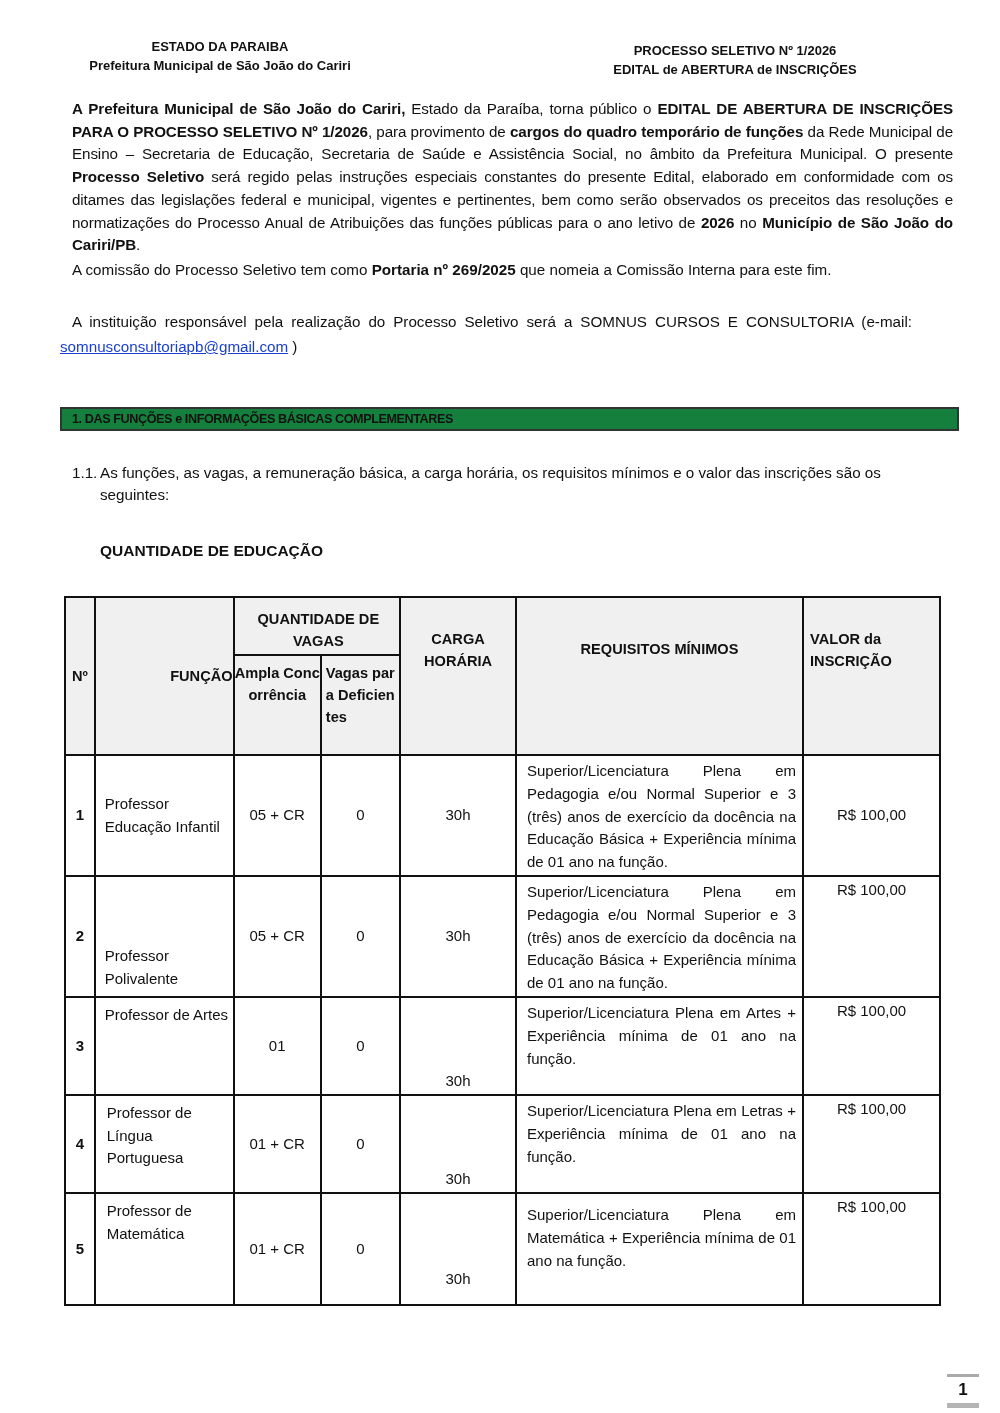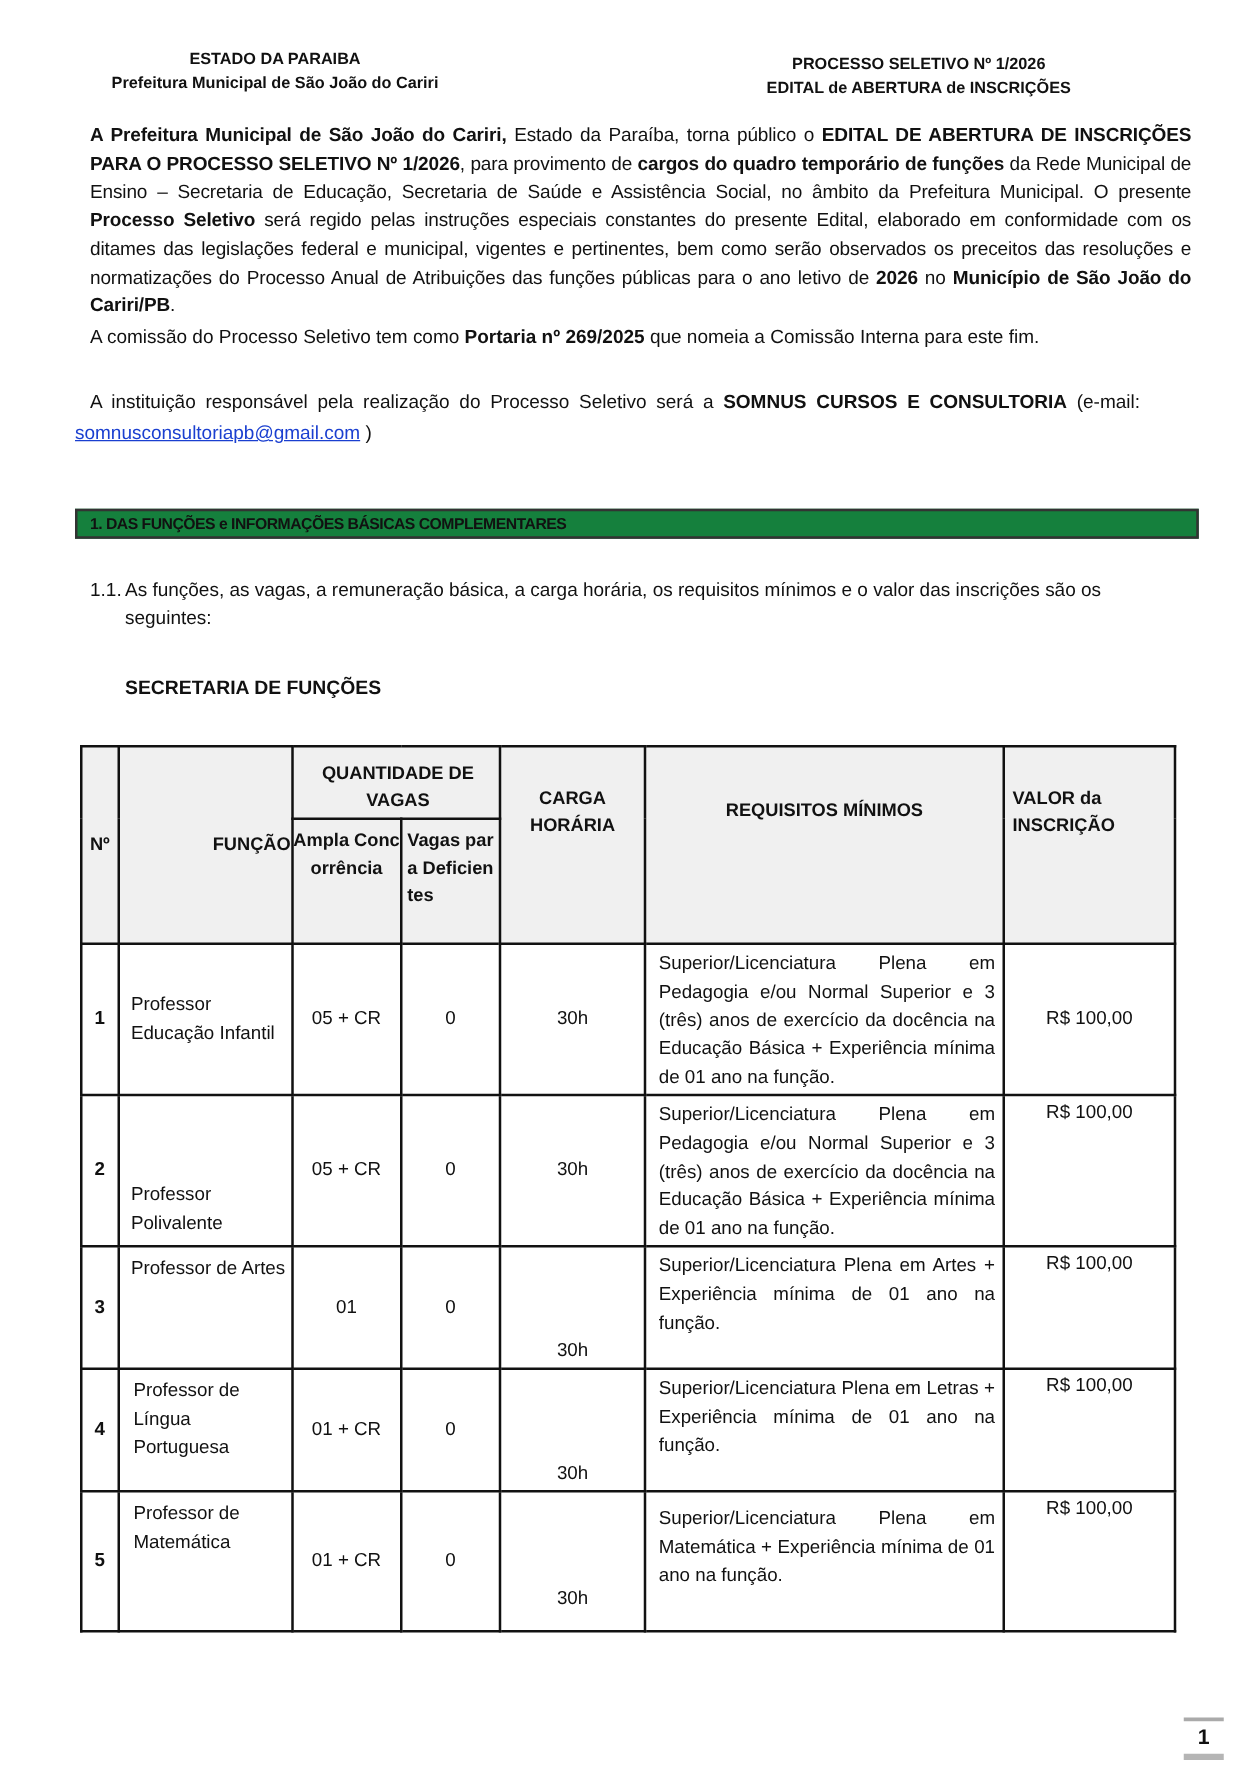--- a/index.html
+++ b/index.html
@@ -7,21 +7,21 @@
     width: 1000px; height: 1413px; position: relative; overflow: hidden;
     font-family: "Liberation Sans", sans-serif; color: #111; font-size: 15px;
   }
   .hdr-left { position: absolute; left: 60px; top: 37px; width: 320px; text-align: center; font-weight: bold; font-size: 13px; line-height: 19px; }
   .hdr-right { position: absolute; left: 580px; top: 41px; width: 310px; text-align: center; font-weight: bold; font-size: 13px; line-height: 19px; }
 
   .intro { position: absolute; left: 72px; top: 98px; width: 881px; text-align: justify; font-size: 15.2px; line-height: 22.7px; letter-spacing: -0.1px; }
   .intro b { font-weight: bold; }
   .p2 { position: absolute; left: 72px; top: 259px; width: 900px; font-size: 15.2px; line-height: 22px; }
   .p3 { position: absolute; left: 60px; top: 309px; width: 852px; font-size: 15.2px; line-height: 25px; text-indent: 12px; text-align: justify; }
-  .p3 b { font-weight: bold; }
+  .p3 b { font-weight: normal; }
   .email-link { color: #1a3fd0; text-decoration: underline; cursor: pointer; margin-top: 18px; }
 
   .section-box {
     position: absolute; left: 60px; top: 407px; width: 899px; height: 24px;
     border: 2px solid #333; background: #15803d; box-sizing: border-box;
     font-weight: bold; font-size: 12.6px; line-height: 21px; padding-left: 10px; letter-spacing: -0.4px;
   }
   .p11 { position: absolute; left: 72px; top: 462px; width: 880px; font-size: 15.2px; line-height: 22px; }
   .p11 .num { display: inline-block; width: 28px; }
   .p11 .indent { padding-left: 28px; display:block; }
@@ -86,21 +86,21 @@
 
 <div class="p3"><span>A instituição responsável pela realização do Processo Seletivo será a </span><b>SOMNUS CURSOS E CONSULTORIA</b><span> (e-mail: </span><a class="email-link">somnusconsultoriapb@gmail.com</a><span> )</span></div>
 
 <div class="section-box">1. DAS FUNÇÕES e INFORMAÇÕES BÁSICAS COMPLEMENTARES</div>
 
 <div class="p11">
   <span class="num">1.1.</span><span>As funções, as vagas, a remuneração básica, a carga horária, os requisitos mínimos e o valor das inscrições são os</span>
   <span class="indent">seguintes:</span>
 </div>
 
-<div class="sec-title">SECRETARIA DE FUNÇÕES</div>
+<div class="sec-title">QUANTIDADE DE EDUCAÇÃO</div>
 
 <table class="funcoes">
   <thead>
     <tr>
       <th class="c-no h-no" rowspan="2">Nº</th>
       <th class="c-func h-func" rowspan="2">FUNÇÃO</th>
       <th class="h-qtd" colspan="2">QUANTIDADE DE VAGAS</th>
       <th class="c-carga h-carga" rowspan="2">CARGA HORÁRIA</th>
       <th class="c-req h-req" rowspan="2">REQUISITOS MÍNIMOS</th>
       <th class="c-valor h-valor" rowspan="2">VALOR da INSCRIÇÃO</th>

